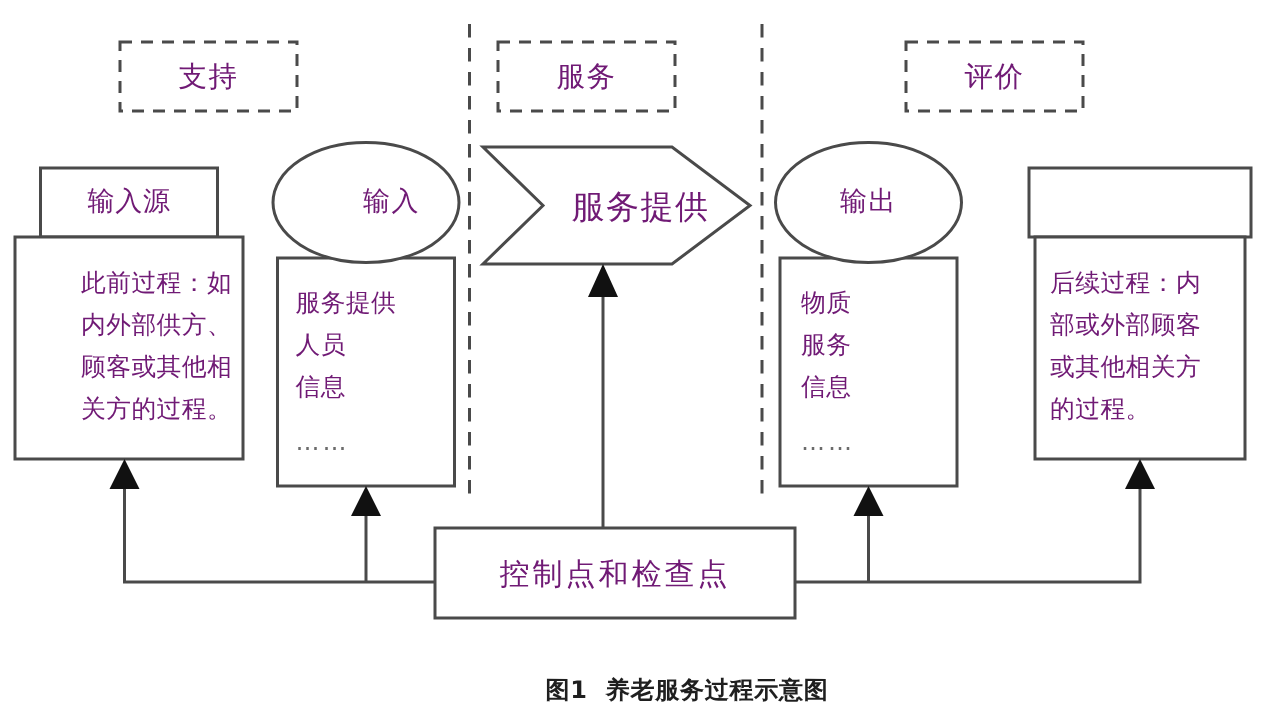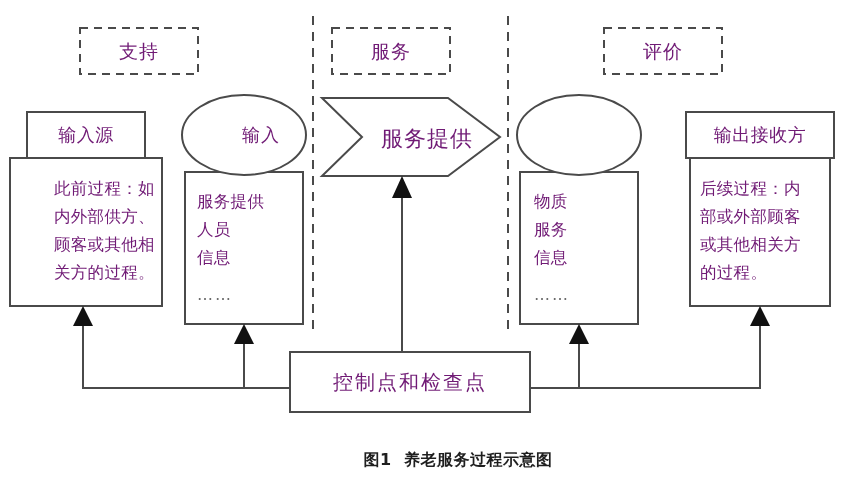--- a/index.html
+++ b/index.html
@@ -131,26 +131,26 @@
 关方的过程。</div>
 
   <div class="txt ellipse-label" style="left:202px; top:126px; width:118px;">输入</div>
   <div class="txt body-text" style="left:197px; top:188px; width:100px;">服务提供
 人员
 信息</div>
   <div class="txt ell-dots" style="left:197px; top:287px; width:100px; text-align:left;">……</div>
 
   <div class="txt chevron-label" style="left:362px; top:128px; width:130px;">服务提供</div>
 
+  <div class="txt ellipse-label" style="left:520px; top:126px; width:118px;">输出</div>
   <div class="txt body-text" style="left:534px; top:188px; width:100px;">物质
 服务
 信息</div>
   <div class="txt ell-dots" style="left:534px; top:287px; width:100px; text-align:left;">……</div>
 
-  <div class="txt head-label" style="left:686px; top:126px; width:148px;">输出接收方</div>
   <div class="txt control-label" style="left:290px; top:372px; width:240px;">控制点和检查点</div>
 
   <div class="txt body-text" style="left:700px; top:175px; width:124px;">后续过程：内
 部或外部顾客
 或其他相关方
 的过程。</div>
 
   <div class="txt caption" style="top:452px;margin-left:36px;">图1  养老服务过程示意图</div>
 
 </div>

